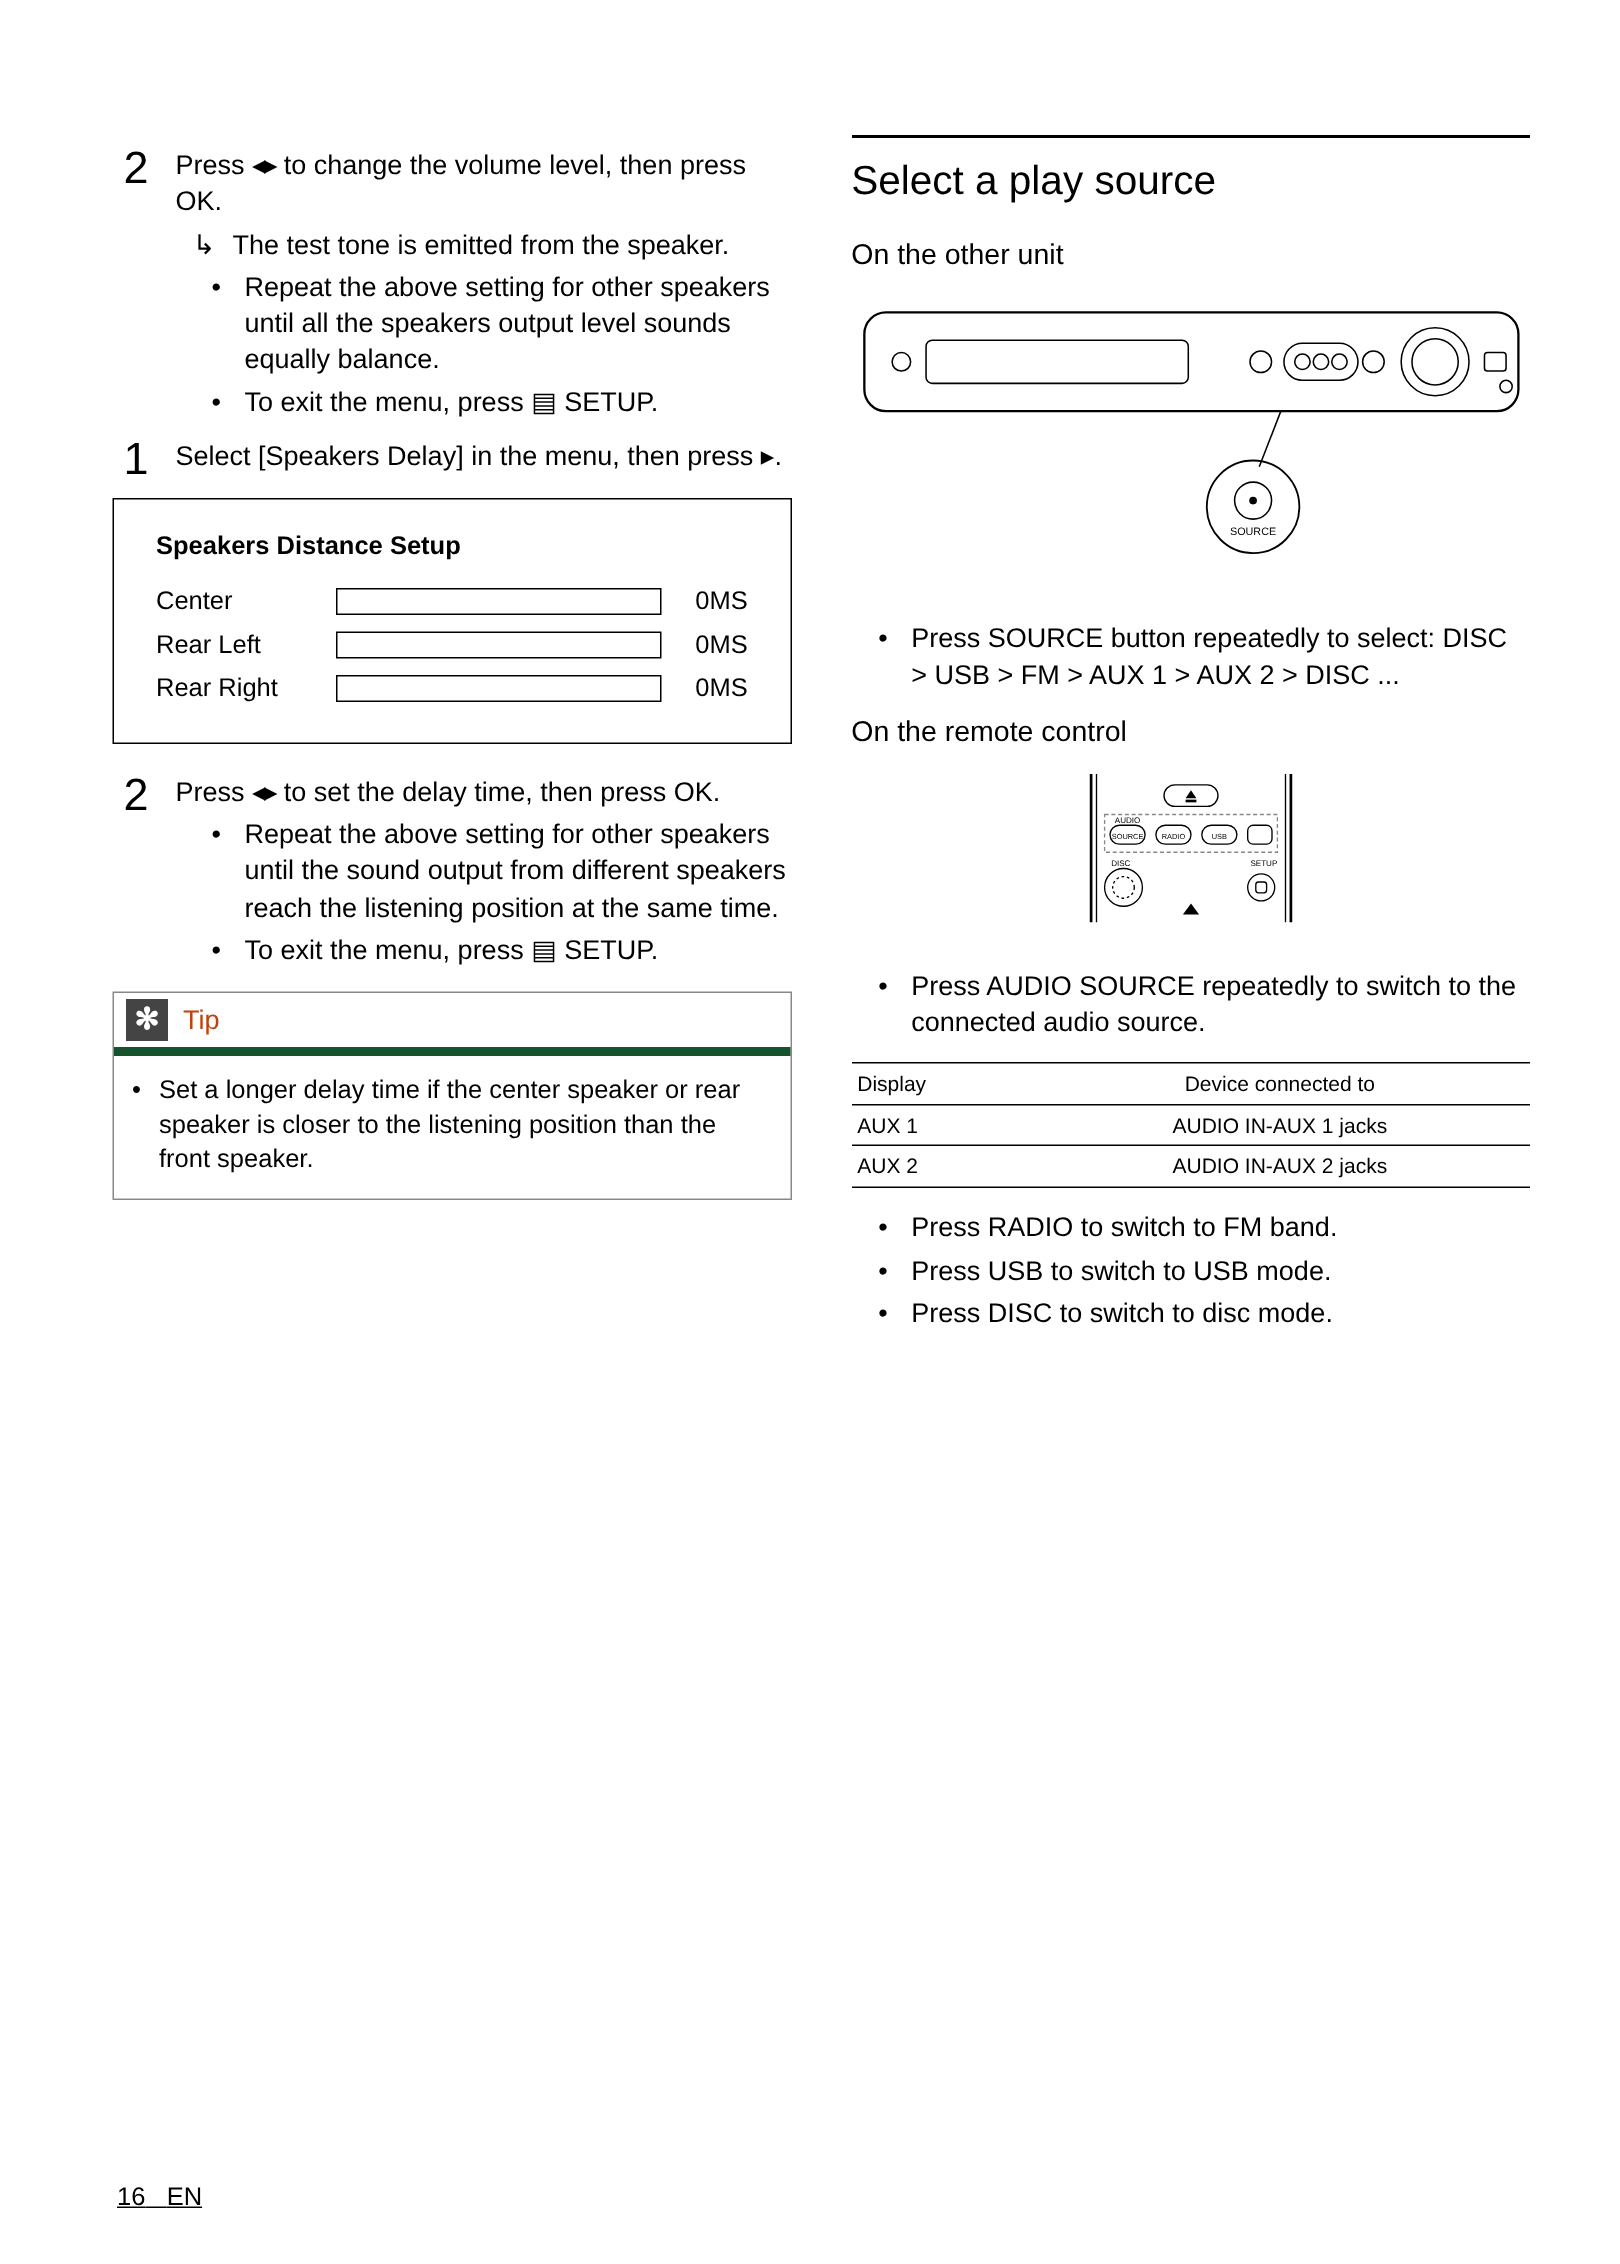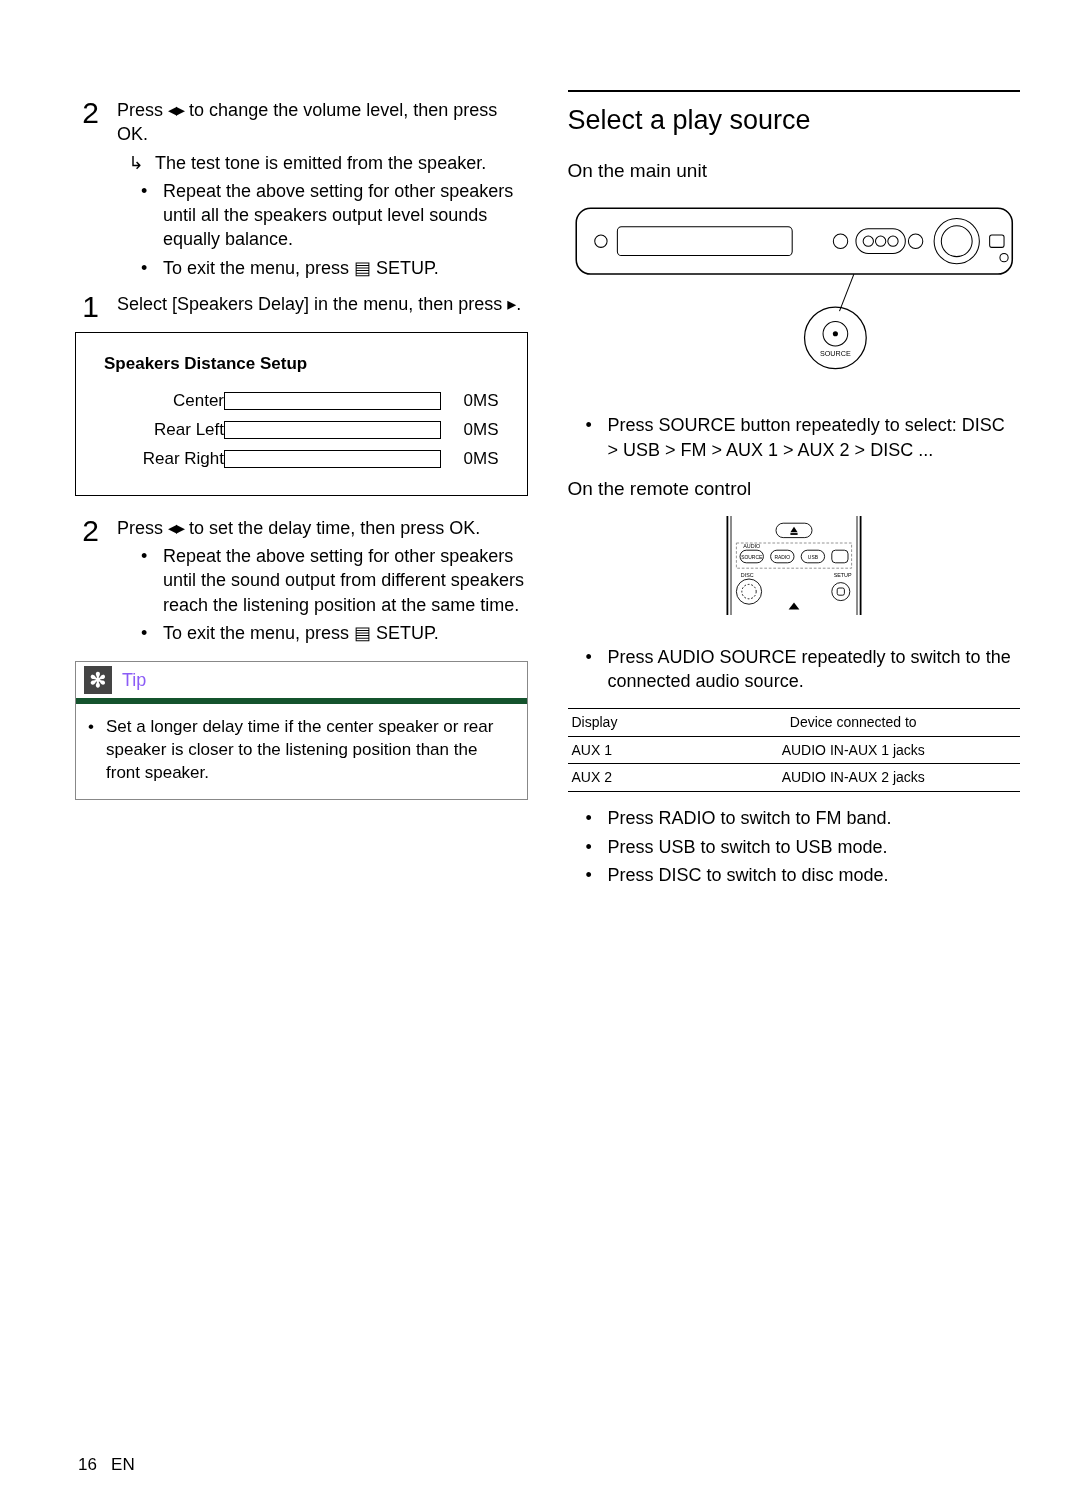--- a/index.html
+++ b/index.html
@@ -95,21 +95,20 @@
     margin-bottom: 14px;
   }
   .setup-row {
     display: flex;
     align-items: center;
     margin: 6px 0;
     font-size: 17px;
   }
   .setup-label {
     width: 120px;
-    text-align: right;
   }
   .setup-field {
     flex: 1;
     height: 16px;
     border: 1px solid #000;
   }
   .setup-val {
     width: 52px;
     text-align: right;
     padding-left: 6px;
@@ -129,21 +128,21 @@
     height: 28px;
     background: #444;
     display: flex;
     align-items: center;
     justify-content: center;
     color: #fff;
     font-size: 20px;
     font-weight: bold;
   }
   .tip-label {
-    color: #8b5cf6;
+    color: #c2410c;
     font-size: 18px;
   }
   .tip-body {
     border-top: 6px solid #14532d;
     padding: 8px 12px 10px 12px;
     font-size: 17px;
   }
   .tip-body ul {
     list-style: none;
     padding: 0;
@@ -198,20 +197,21 @@
     border-bottom: 0.8px solid #000;
   }
   table.aux tbody tr:last-child td {
     border-bottom: 1.5px solid #000;
   }
   .pg-footer {
     position: absolute;
     bottom: 34px;
     left: 78px;
     font-size: 17px;
+    text-decoration: underline;
   }
   .lrkeys::before{content:"◂▸";letter-spacing:-1px;}
 </style>
 </head>
 <body>
 
 <div class="page">
 
   <div class="col">
 
@@ -283,21 +283,21 @@
         </ul>
       </div>
     </div>
 
   </div>
 
   <div class="col">
 
     <h2 class="section">Select a play source</h2>
 
-    <div class="sub">On the main unit</div>
+    <div class="sub">On the other unit</div>
 
     <div class="device-svg-wrap">
       <svg viewBox="0 0 440 180" width="100%">
         <rect x="8" y="10" width="424" height="64" rx="14" fill="none" stroke="#000" stroke-width="1.5"></rect>
         <circle cx="32" cy="42" r="6" fill="none" stroke="#000"></circle>
         <rect x="48" y="28" width="170" height="28" rx="4" fill="none" stroke="#000"></rect>
         <circle cx="265" cy="42" r="7" fill="none" stroke="#000"></circle>
         <rect x="280" y="30" width="48" height="24" rx="12" fill="none" stroke="#000"></rect>
         <circle cx="292" cy="42" r="5" fill="none" stroke="#000"></circle>
         <circle cx="304" cy="42" r="5" fill="none" stroke="#000"></circle>

